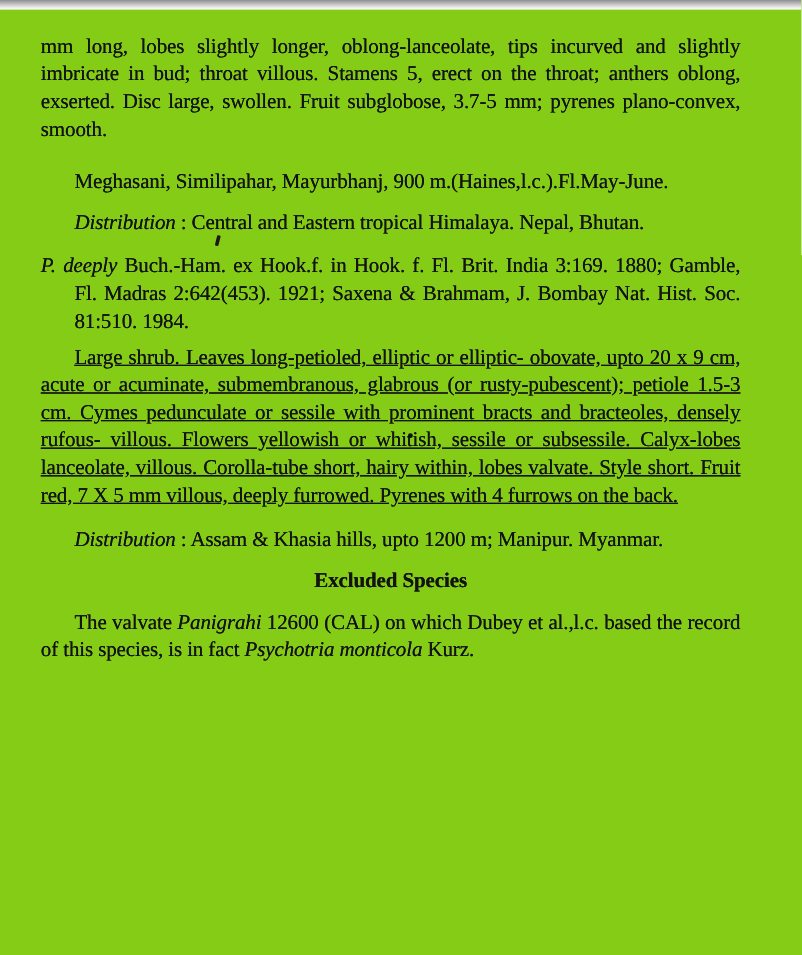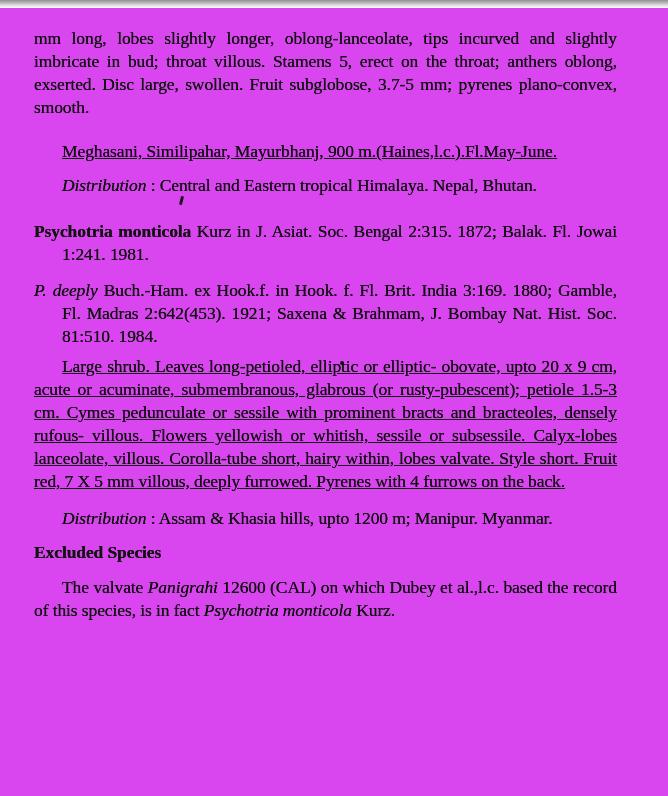--- a/index.html
+++ b/index.html
@@ -31,24 +31,24 @@
     font-size: 17.5px;
     line-height: 23px;
     letter-spacing: -0.1px;
     text-align: justify;
     text-shadow: 0 0 0.5px currentColor; 
   }
   .text-column p { margin: 0; }
   .indent  { text-indent: 28px; }
   .plain   { text-indent: 0; }
   .hang    { padding-left: 28px; text-indent: -28px; }
-  .heading { text-indent: 0; }
+  .heading { text-align: center; text-indent: 0; }
   .italic  { font-style: italic; }
   .bold    { font-weight: bold; }
-  .mt21 { margin-top: 21px !important; text-decoration: underline; }
+  .mt21 { margin-top: 21px !important; }
   .mt11 { margin-top: 11px !important; }
   .mt23 { margin-top: 23px !important; }
   .mt13 { margin-top: 13px !important; }
   .mt7  { margin-top: 7px  !important; text-decoration: underline; }
   .mt26 { margin-top: 26px !important; }
   .mt14 { margin-top: 14px !important; }
   .mt12 { margin-top: 12px !important; }
   
   .artifact-tick {
     position: absolute;
@@ -62,28 +62,27 @@
     position: absolute;
     left: 340px; top: 361px;
     width: 4px; height: 4px;
     background: #111;
     border-radius: 50%;
   }
 </style>
 </head>
 <body>
 
-<div class="page" style="color: rgb(19, 19, 19); background: #d946ef;">
+<div class="page" style="color: rgb(19, 19, 19); background: #84cc16;">
   <div class="top-band"></div>
 
   <div class="text-column">
     <p class="plain"><span>mm long, lobes slightly longer, oblong-lanceolate, tips incurved and slightly imbricate in bud; throat villous. Stamens 5, erect on the throat; anthers oblong, exserted. Disc large, swollen. Fruit subglobose, 3.7-5 mm; pyrenes plano-convex, smooth.</span></p>
     <p class="indent mt21"><span>Meghasani, Similipahar, Mayurbhanj, 900 m.(Haines,l.c.).Fl.May-June.</span></p>
     <p class="indent mt11"><span class="italic">Distribution</span><span> : Central and Eastern tropical Himalaya. Nepal, Bhutan.</span></p>
-    <p class="hang mt23"><span class="bold">Psychotria monticola</span><span> Kurz in J. Asiat. Soc. Bengal 2:315. 1872; Balak. Fl. Jowai 1:241. 1981.</span></p>
     <p class="hang mt13"><span class="italic">P. deeply</span><span> Buch.-Ham. ex Hook.f. in Hook. f. Fl. Brit. India 3:169. 1880; Gamble, Fl. Madras 2:642(453). 1921; Saxena &amp; Brahmam, J. Bombay Nat. Hist. Soc. 81:510. 1984.</span></p>
     <p class="indent mt7"><span>Large shrub. Leaves long-petioled, elliptic or elliptic- obovate, upto 20 x 9 cm, acute or acuminate, submembranous, glabrous (or rusty-pubescent); petiole 1.5-3 cm. Cymes pedunculate or sessile with prominent bracts and bracteoles, densely rufous- villous. Flowers yellowish or whitish, sessile or subsessile. Calyx-lobes lanceolate, villous. Corolla-tube short, hairy within, lobes valvate. Style short. Fruit red, 7 X 5 mm villous, deeply furrowed. Pyrenes with 4 furrows on the back.</span></p>
     <p class="indent mt14"><span class="italic">Distribution</span><span> : Assam &amp; Khasia hills, upto 1200 m; Manipur. Myanmar.</span></p>
     <p class="heading mt11"><span class="bold">Excluded Species</span></p>
     <p class="indent mt12"><span>The valvate </span><span class="italic">Panigrahi</span><span> 12600 (CAL) on which Dubey et al.,l.c. based the record of this species, is in fact </span><span class="italic">Psychotria monticola</span><span> Kurz.</span></p>
   </div>
 
   <div class="artifact-tick"></div>
   <div class="artifact-dot"></div>
 </div>

